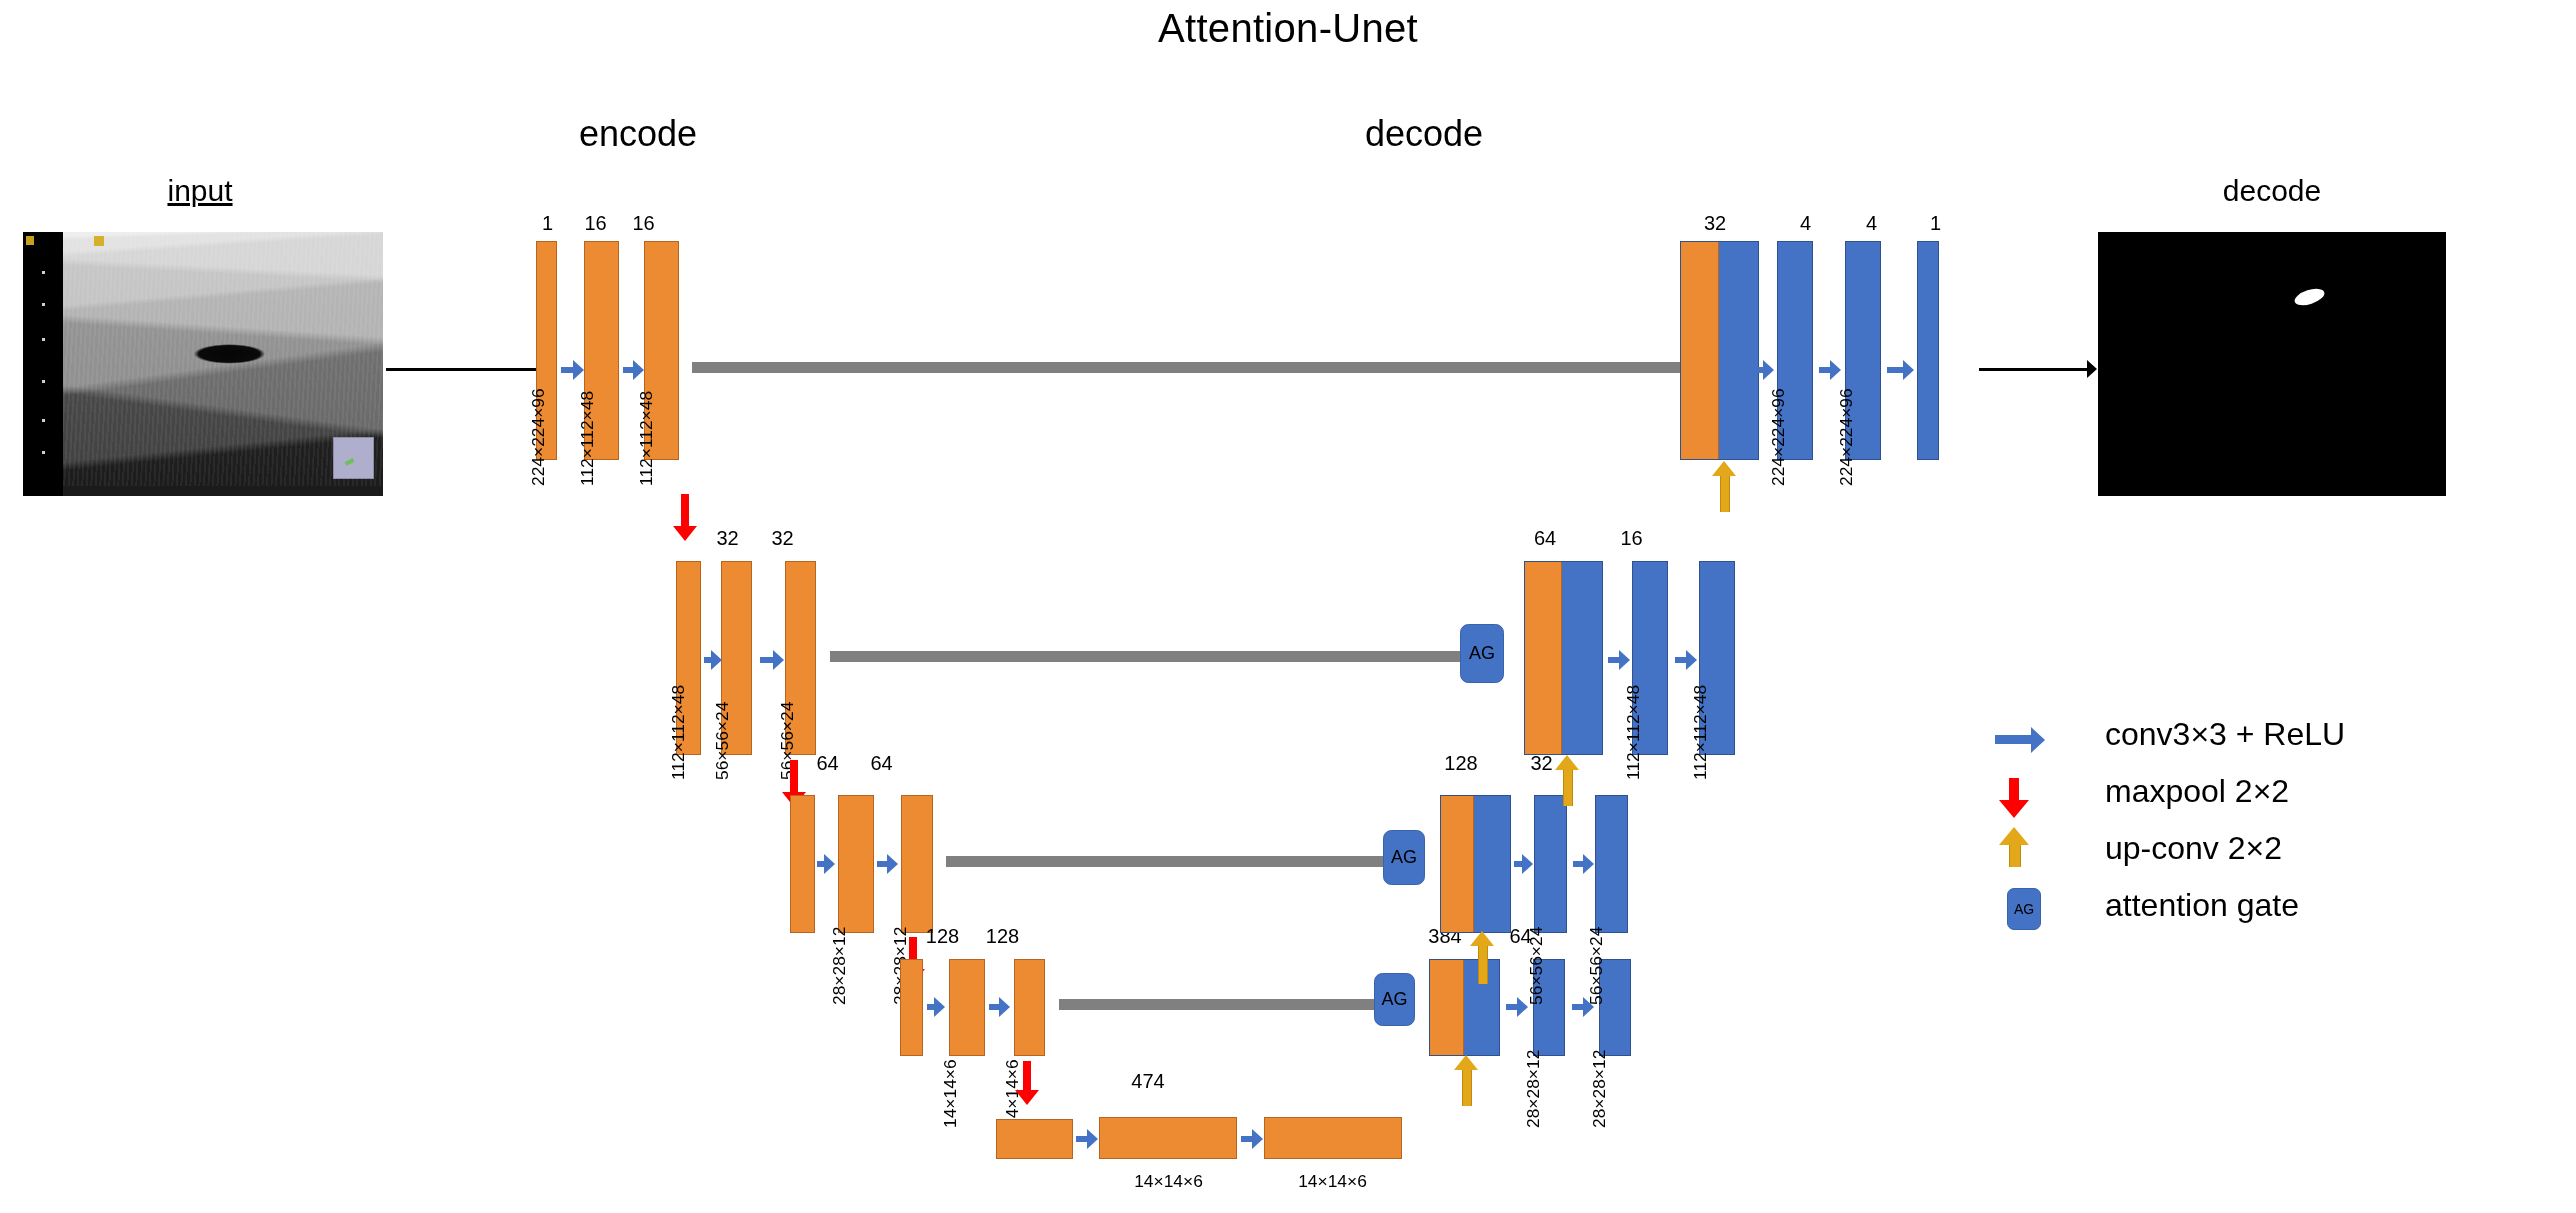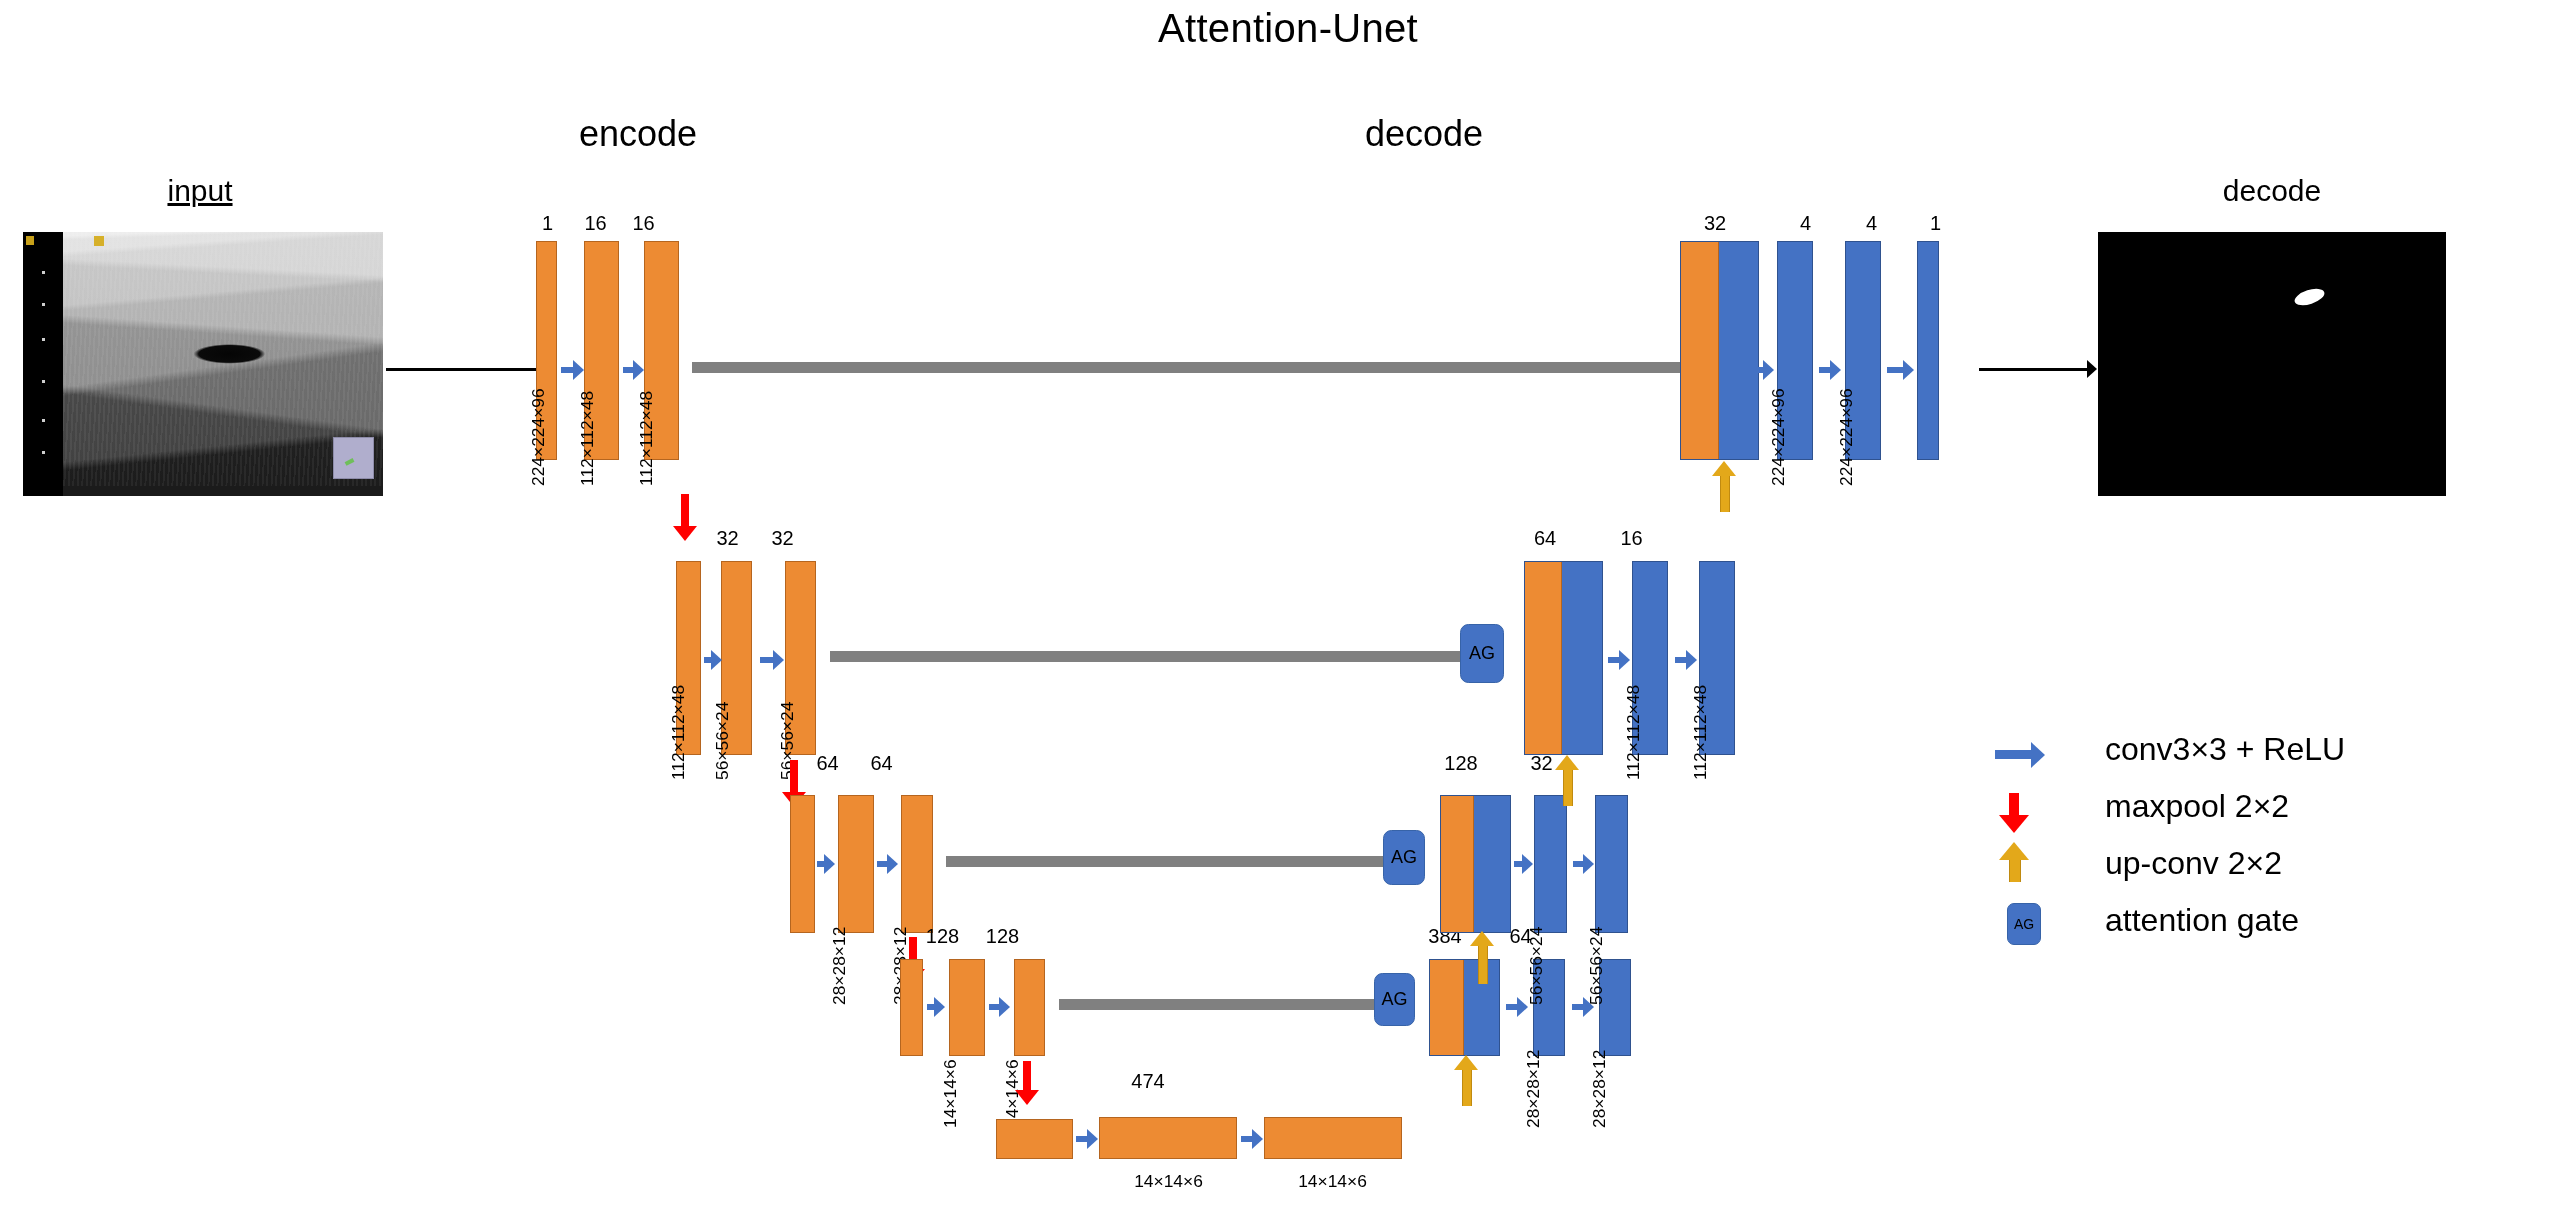--- a/index.html
+++ b/index.html
@@ -75,21 +75,21 @@
      border-left:14px solid #808080;border-top:14px solid transparent;border-bottom:14px solid transparent;}
   .io-arrow{position:absolute;height:3.2px;background:#000;}
   .io-arrow:after{content:"";position:absolute;right:-9px;top:-8.4px;
      border-left:10.3px solid #000;border-top:9.7px solid transparent;border-bottom:9.7px solid transparent;}
 
   
   .ag{position:absolute;background:#4472C4;border:1.9px solid #3763A8;border-radius:8.4px;
       color:#000;font-size:18px;display:flex;align-items:center;justify-content:center;}
 
   
-  #legend{position:absolute;left:1976px;top:727px;width:579px;}
+  #legend{position:absolute;left:1976px;top:712px;width:579px;}
   .lg-row{position:relative;height:57px;}
   .lg-label{position:absolute;left:129px;top:3.9px;font-size:32px;white-space:nowrap;}
   .lg-ic{position:absolute;left:19.3px;top:13px;}
   .ic-conv{width:37px;height:9px;background:#4472C4;top:23px;}
   .ic-conv:after{content:"";position:absolute;right:-13px;top:-8.4px;
      border-left:14px solid #4472C4;border-top:13px solid transparent;border-bottom:13px solid transparent;}
   .ic-pool{width:10.3px;height:23px;background:#FF0000;left:33px;top:9px;}
   .ic-pool:after{content:"";position:absolute;left:-9.7px;bottom:-16.7px;
      border-top:18px solid #FF0000;border-left:15px solid transparent;border-right:15px solid transparent;}
   .ic-up{width:10.3px;height:23px;background:#E3A81A;border:1.3px solid #C08A10;border-top:none;border-bottom:none;left:33px;top:18px;}

